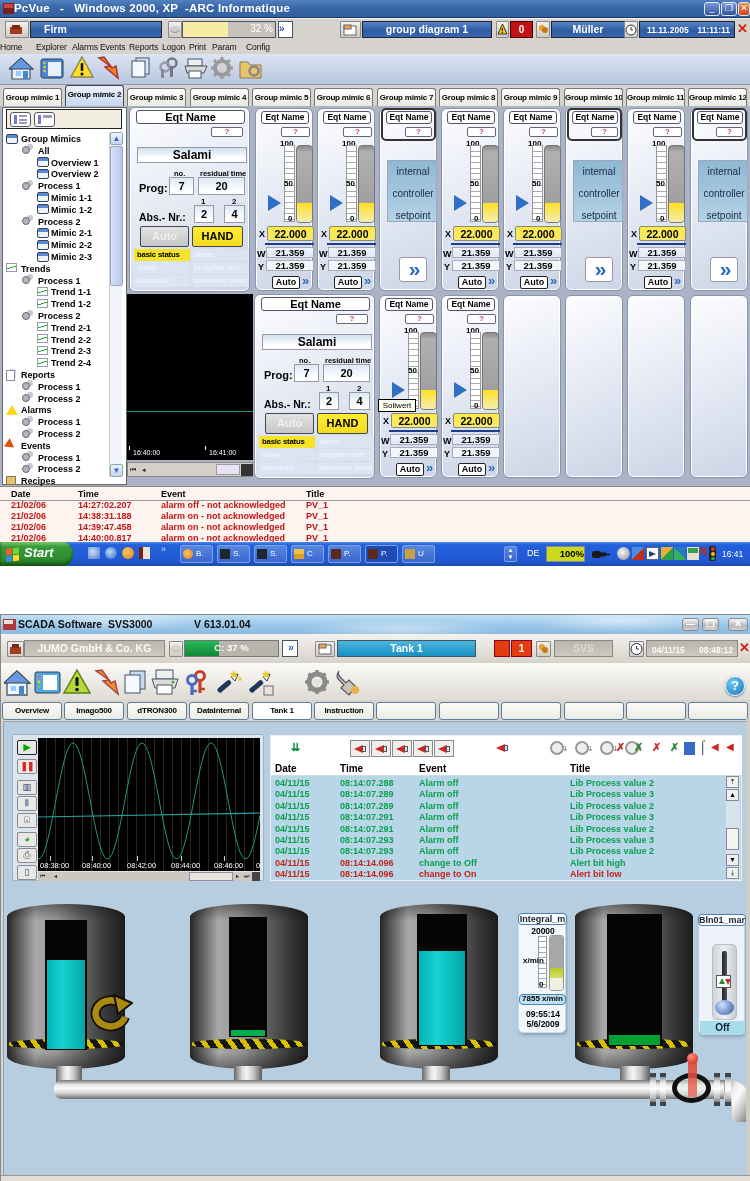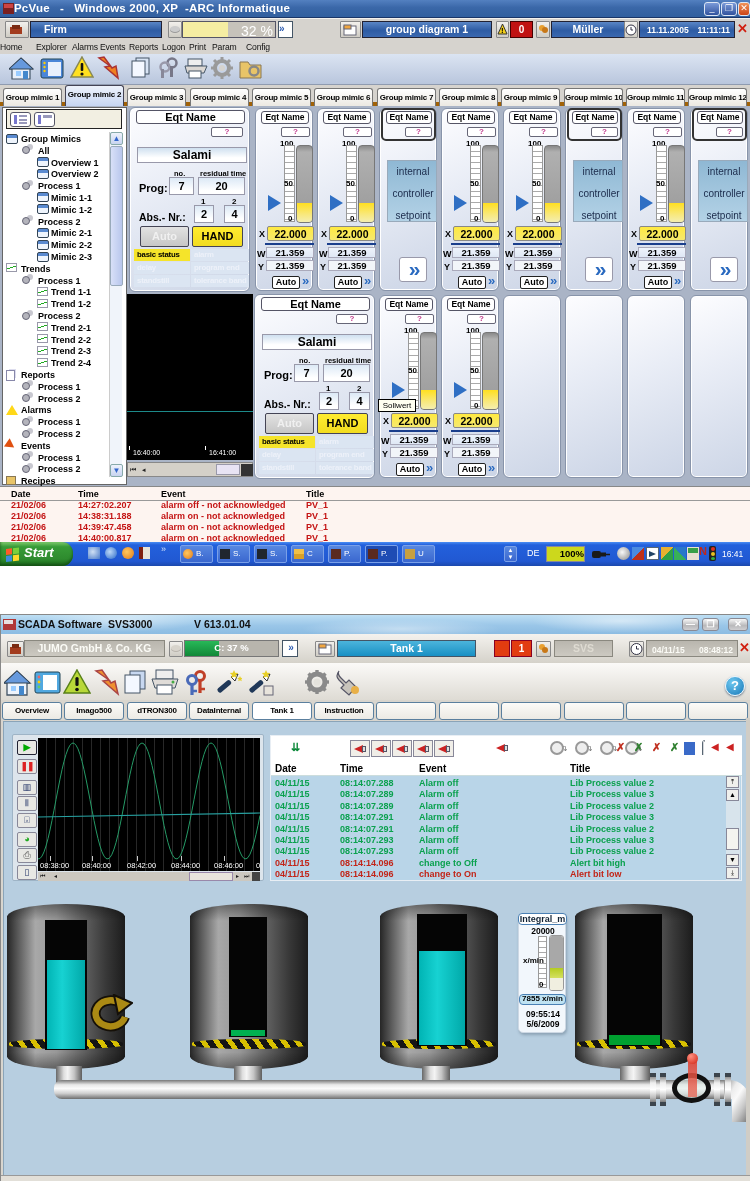--- a/index.html
+++ b/index.html
@@ -13,21 +13,21 @@
 
 .bar1{left:0;top:18px;width:750px;height:23px;background:#d6d3ce;border-top:1px solid #f4f2ee}
 .tbtn{top:2px;height:17px;background:linear-gradient(180deg,#f2f0ec,#cfccc4);border:1px solid #888;border-radius:1px}
 .bluef{top:2px;height:17px;background:linear-gradient(180deg,#5a86c6 0%,#2e5ca4 55%,#3a68b0 100%);border:1px solid #223;color:#fff;font-weight:bold;font-size:10.5px;line-height:15px;text-align:center}
 
 .menu{left:0;top:41px;width:750px;height:13px;font-size:8.6px;color:#111;letter-spacing:-.15px}
 .menu span{position:absolute;top:1px}
 
 .ibar{left:0;top:54px;width:750px;height:31px;background:linear-gradient(180deg,#dbe4f2,#b9c6dd);border-bottom:1px solid #8f9bb0}
 
-.tabs1{left:0;top:85px;width:750px;height:22px;background:#d6d3ce;border-bottom:5px solid #a16207}
+.tabs1{left:0;top:85px;width:750px;height:22px;background:#d6d3ce;border-bottom:1px solid #a16207}
 .tab1{top:3px;width:59px;height:18px;background:linear-gradient(180deg,#ffffff,#ece9e2);border:1px solid #777;border-bottom:none;border-radius:3px 3px 0 0;font-size:8px;white-space:nowrap;overflow:hidden;letter-spacing:-.2px;font-weight:bold;text-align:center;line-height:17px;color:#000}
 .tab1.sel{top:0;height:21px;background:linear-gradient(180deg,#eef3fc,#c6d5f2);border-color:#445}
 
 #main1{left:0;top:106px;width:750px;height:380px;background:#aab4c6}
 
 #tree{left:2px;top:1px;width:125px;height:378px;background:#fff;border:1px solid #666}
 .trow{position:absolute;font-size:9px;font-weight:bold;color:#000;white-space:nowrap}
 .tico{position:absolute;width:11px;height:9px}
 
 .pnl{position:absolute;background:linear-gradient(155deg,#fdfdff 0%,#e9edf6 40%,#ccd5e6 100%);border:1px solid #8894aa;border-radius:6px;box-shadow:inset 0 0 0 1px #fff}
@@ -111,21 +111,21 @@
           <rect x="4" y="5" width="12" height="7" fill="#a33c1e"></rect>
           <rect x="6" y="3" width="8" height="4" fill="#7a2a12"></rect>
         </svg></div>
   <div class="a bluef" style="left:30px;width:132px;text-align:left;padding-left:13px">Firm</div>
   <div class="a tbtn" style="left:168px;width:14px"><svg width="12" height="15">
           <ellipse cx="6" cy="8" rx="5" ry="3" fill="#999"></ellipse>
           <ellipse cx="6" cy="7" rx="5" ry="3" fill="#ccc"></ellipse>
         </svg></div>
   <div class="a" style="left:182px;top:2px;width:94px;height:17px;border:1px solid #556;background:#c6c2ba">
     <div class="a" style="left:0;top:0;width:45px;height:15px;background:#f5edA2"></div>
-    <div class="a" style="right:2px;top:1px;color:#fff;font-weight:normal;font-size:14px">32 %</div>
+    <div class="a" style="right:2px;top:1px;color:#fff;font-weight:normal;font-size:10px">32 %</div>
   </div>
   <div class="a" style="left:278px;top:2px;width:15px;height:17px;background:#fff;border:1px solid #456;color:#2a5ab0;font-weight:bold;font-size:10px;line-height:14px;letter-spacing:-2px">»</div>
   <div class="a tbtn" style="left:340px;width:21px"><svg width="19" height="15">
           <rect x="3" y="4" width="12" height="9" fill="#fff" stroke="#667"></rect>
           <rect x="3" y="3" width="7" height="4" fill="#f0a640" stroke="#667"></rect>
         </svg></div>
   <div class="a bluef" style="left:362px;width:130px">group diagram 1</div>
   <div class="a tbtn" style="left:496px;width:13px"><svg width="11" height="15">
           <polygon points="5.5,2 10,12 1,12" fill="#f4d018" stroke="#333" stroke-width="1"></polygon>
           <text x="4" y="11" font-size="8" font-weight="bold">!</text>
@@ -995,16 +995,27 @@
           <div class="a" style="left:0;top:0;width:15px;height:32px;background:#a8a8a8"></div>
           <div class="a" style="left:0;top:32px;width:15px;height:10px;background:linear-gradient(180deg,#b4cc20,#d4e060)"></div>
           <div class="a" style="left:0;top:42px;width:15px;height:14px;background:#f0efe0"></div>
         </div>
         <div class="a" style="left:4px;top:42px;font-size:8px;font-weight:bold">x/min</div>
         <div class="a" style="left:20px;top:66px;font-size:8px;font-weight:bold">0</div>
         <div class="a" style="left:0px;top:80px;width:47px;height:11px;background:#bee2f2;border:1.5px solid #4a80b4;border-radius:4px;font-size:8px;font-weight:bold;text-align:center;line-height:8px">7855 x/min</div>
         <div class="a" style="left:0;top:95px;width:48px;text-align:center;font-size:8.5px;font-weight:bold">09:55:14</div>
         <div class="a" style="left:0;top:105px;width:48px;text-align:center;font-size:8.5px;font-weight:bold">5/6/2009</div>
       </div>
+      <div class="a" style="left:694px;top:192px;width:47px;height:121px;background:#edf3f9;border:1px solid #c2d2e0;border-radius:5px;box-shadow:1px 2px 3px rgba(60,80,100,.35)">
+        <div class="ilabel" style="left:-1px;top:-1px;width:48px;height:12px;line-height:10px">Bln01_mar</div>
+        <div class="a" style="left:13px;top:29px;width:25px;height:76px;background:linear-gradient(90deg,#cfd4d8,#eef0f2 50%,#c8cdd2);border:1px solid #b8bec6;border-radius:5px"></div>
+        <div class="a" style="left:23px;top:36px;width:5px;height:53px;background:linear-gradient(90deg,#222,#555);border-radius:2px"></div>
+        <div class="a" style="left:17px;top:60px;width:15px;height:13px;background:#fff;border:1.5px solid #555">
+          <i style="position:absolute;left:2px;top:2px;width:0;height:0;border-bottom:6px solid #2a8a3a;border-left:3px solid transparent;border-right:3px solid transparent"></i>
+          <i style="position:absolute;left:8px;top:3px;width:0;height:0;border-top:6px solid #c03028;border-left:3px solid transparent;border-right:3px solid transparent"></i>
+        </div>
+        <div class="a" style="left:16px;top:85px;width:19px;height:15px;border-radius:50%;background:radial-gradient(circle at 38% 32%,#cfe2f8,#5880c0 70%,#204070)"></div>
+        <div class="a" style="left:1px;top:106px;width:45px;height:13px;background:#a6dcec;font-size:10px;font-weight:bold;text-align:center;color:#123;line-height:13px">Off</div>
+      </div>
     </div>
     <div class="a" style="left:745px;top:103px;width:5px;height:458px;background:#d0cdc6"></div>
     <div class="a" style="left:0;top:560px;width:750px;height:7px;background:#e2dfd8;border-top:1px solid #999"></div>
   </div>
 
 </body></html>

